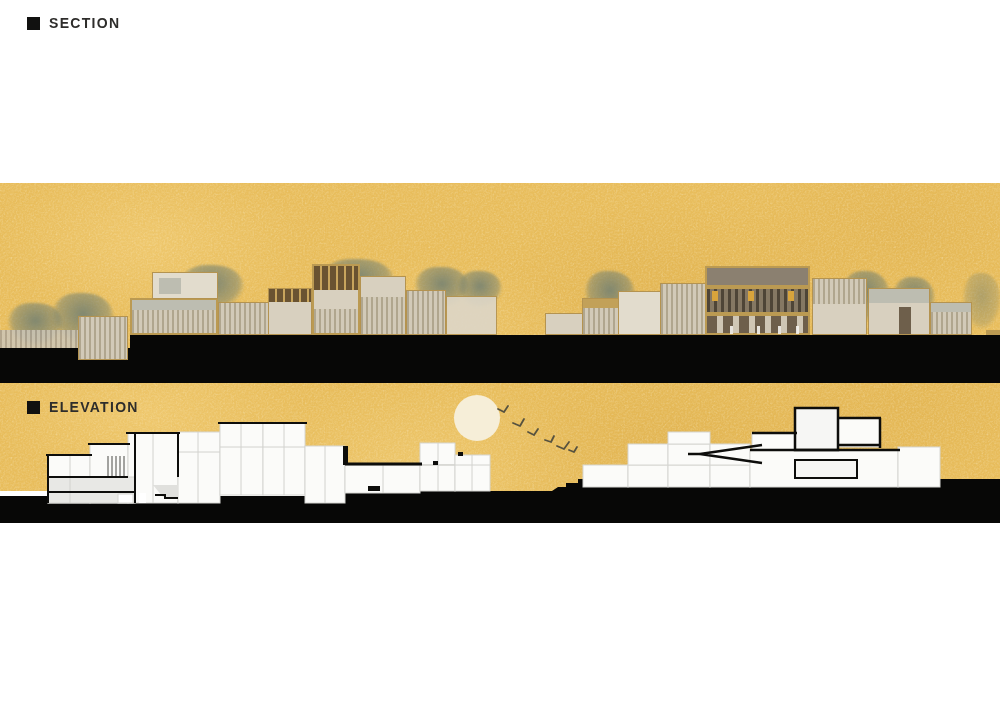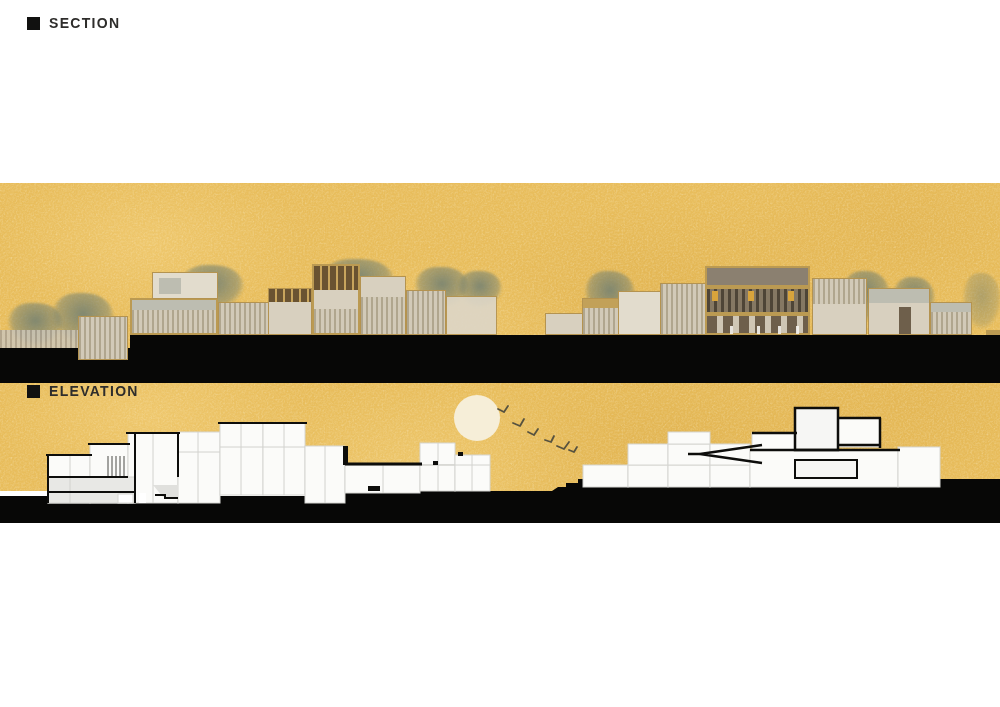--- a/index.html
+++ b/index.html
@@ -7,21 +7,21 @@
          font-family:"Liberation Sans",sans-serif;}
   .band{position:absolute;left:0;width:1000px;background-color:#e8bd5c;
         background-image:
           radial-gradient(220px 120px at 15% 30%, rgba(255,226,152,.28), transparent 70%),
           radial-gradient(300px 160px at 68% 62%, rgba(208,158,58,.26), transparent 70%),
           radial-gradient(260px 140px at 42% 85%, rgba(255,232,164,.22), transparent 70%),
           radial-gradient(240px 130px at 90% 22%, rgba(214,164,66,.24), transparent 70%);}
   .band-elev{top:183px;height:200px;}
   .band-sect{top:383px;height:108px;}
   .grain{position:absolute;inset:0;width:100%;height:100%;opacity:.55;pointer-events:none;}
-  .label{position:absolute;left:27px;display:flex;align-items:center;gap:9px;z-index:6;}
+  .label{position:absolute;left:27px;display:flex;align-items:center;gap:9px;z-index:6;margin-top:16px;}
   .label .sq{width:13px;height:13px;background:#111110;}
   .label .txt{font-size:14px;font-weight:bold;letter-spacing:1.3px;color:#2e2d2b;}
   .band-elev .label{top:200px;}
   .band-sect .label{top:398px;margin-top:-383px;top:398px;}
   .band-sect .label{top:15px;}
   .gnd{position:absolute;left:0;bottom:0;z-index:1;display:block;}
   .blk{position:absolute;box-sizing:border-box;z-index:3;}
   .fr{border:2px solid #bb9a52;}
   .fr1{border:1px solid #b49350;}
   .beige{background:#d8d0bf;}

